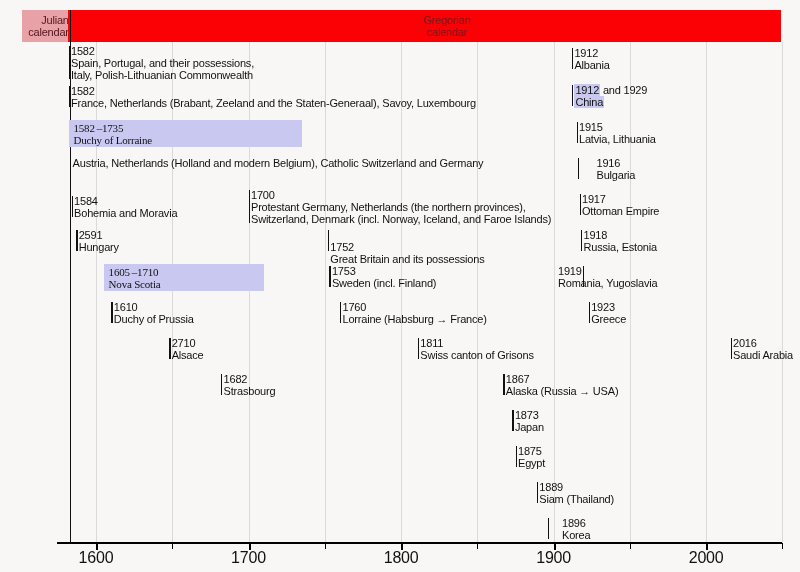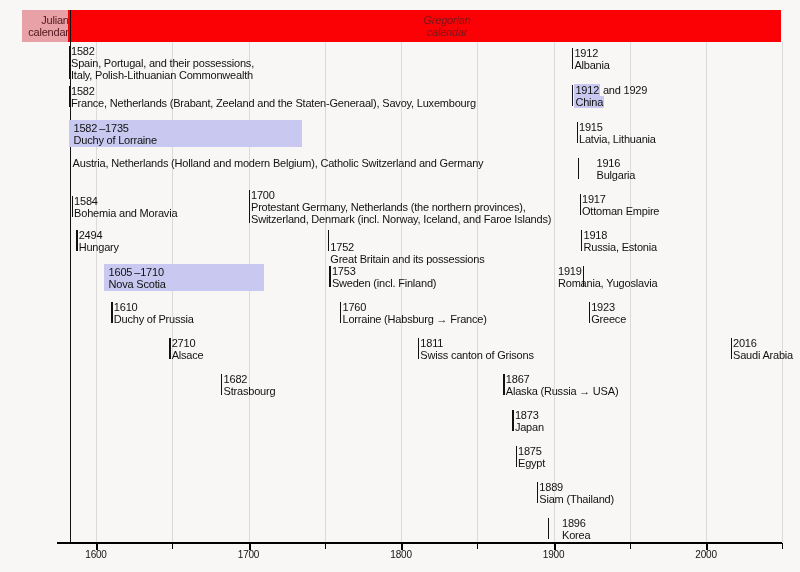--- a/index.html
+++ b/index.html
@@ -7,34 +7,34 @@
     position:relative; width:800px; height:572px; overflow:hidden;
     background:#f8f7f5; font-family:"Liberation Sans", sans-serif;
     font-size:11px; color:#111; letter-spacing:-0.2px;
   }
   .band { position:absolute; top:10px; height:32px; display:flex; align-items:center; justify-content:center; }
   #julian-band  { left:22px; width:46px;  background:#e9a1a8; }
   #julian-band span { color:#4f161b; text-align:right; line-height:12px; width:46px;padding-left:7px; }
   #gregorian-band { left:68px; width:713px; background:#fb0105; }
   #gregorian-band span {
     position:absolute; left:339px; width:80px; top:4px;
-    color:#7a151a; text-align:center; line-height:12px;font-style:italic;
+    color:#7a151a; text-align:center; line-height:12px;
   }
   .gridline { position:absolute; top:42px; height:501px; width:1px; background:#dadad8; }
   .axis-line { position:absolute; height:2px; background:#000; }
   .tick-major { position:absolute; width:2px; height:7px; background:#000; }
   .tick-minor { position:absolute; width:1px; height:6px; background:#000; }
-  .tick-label { position:absolute; width:44px; text-align:center; color:#111; font-size:10px; }
+  .tick-label { position:absolute; width:44px; text-align:center; color:#111; font-size:16px; }
   .boundary   { position:absolute; width:1.4px; background:#111; }
   .ev-tick    { position:absolute; width:1.4px; background:#111; }
   .ev-text    { position:absolute; line-height:12px; white-space:pre; }
   .ev-text div { height:12px; }
   .range-box  {
     position:absolute; height:27px; background:#c8c8f0;
-    line-height:12px; padding:2px 0 0 5px; box-sizing:border-box; white-space:pre;
+    line-height:12px; padding:2px 0 0 5px; box-sizing:border-box; white-space:pre;font-family:Liberation Serif, serif;
   }
   .hl { background:#c8c8f0; padding:0 1px; }
 </style>
 </head>
 <body>
 
 <div id="app">
   <div class="band" id="julian-band">
     <span>Julian calendar</span>
   </div>
@@ -74,21 +74,21 @@
       <div class="ev-tick" style="left: 68.5px; top: 86px; height: 21px;"></div>
       <div class="ev-text" style="left: 71px; top: 85px;"><div><span>1582</span></div><div><span>France, Netherlands (Brabant, Zeeland and the Staten-Generaal), Savoy, Luxembourg</span></div></div>
       <div class="range-box" style="left: 68.5px; top: 120px; width: 233.4px;"><div><span>1582 –1735</span></div><div><span>Duchy of Lorraine</span></div></div>
       <div class="ev-tick" style="left: 70.1px; top: 158px; height: 21px;"></div>
       <div class="ev-text" style="left: 72.6px; top: 157px;"><div><span>Austria, Netherlands (Holland and modern Belgium), Catholic Switzerland and Germany</span></div></div>
       <div class="ev-tick" style="left: 71.6px; top: 196px; height: 21px;"></div>
       <div class="ev-text" style="left: 74.1px; top: 195px;"><div><span>1584</span></div><div><span>Bohemia and Moravia</span></div></div>
       <div class="ev-tick" style="left: 248.5px; top: 190px; height: 33px;"></div>
       <div class="ev-text" style="left: 251px; top: 189px;"><div><span>1700</span></div><div><span>Protestant Germany, Netherlands (the northern provinces),</span></div><div><span>Switzerland, Denmark (incl. Norway, Iceland, and Faroe Islands)</span></div></div>
       <div class="ev-tick" style="left: 76.2px; top: 230px; height: 21px;"></div>
-      <div class="ev-text" style="left: 78.7px; top: 229px;"><div><span>2494</span></div><div><span>Hungary</span></div></div>
+      <div class="ev-text" style="left: 78.7px; top: 229px;"><div><span>2591</span></div><div><span>Hungary</span></div></div>
       <div class="ev-tick" style="left: 327.8px; top: 230px; height: 21px;"></div>
       <div class="ev-text" style="left: 330.3px; top: 229px; margin-top: 12px;"><div><span>1752</span></div><div><span>Great Britain and its possessions</span></div></div>
       <div class="range-box" style="left: 103.6px; top: 264px; width: 160.2px;"><div><span>1605 –1710</span></div><div><span>Nova Scotia</span></div></div>
       <div class="ev-tick" style="left: 329.4px; top: 266px; height: 21px;"></div>
       <div class="ev-text" style="left: 331.9px; top: 265px;"><div><span>1753</span></div><div><span>Sweden (incl. Finland)</span></div></div>
       <div class="ev-tick" style="left: 111.3px; top: 302px; height: 21px;"></div>
       <div class="ev-text" style="left: 113.8px; top: 301px;"><div><span>1610</span></div><div><span>Duchy of Prussia</span></div></div>
       <div class="ev-tick" style="left: 340px; top: 302px; height: 21px;"></div>
       <div class="ev-text" style="left: 342.5px; top: 301px;"><div><span>1760</span></div><div><span>Lorraine (Habsburg → France)</span></div></div>
       <div class="ev-tick" style="left: 169.2px; top: 338px; height: 21px;"></div>

